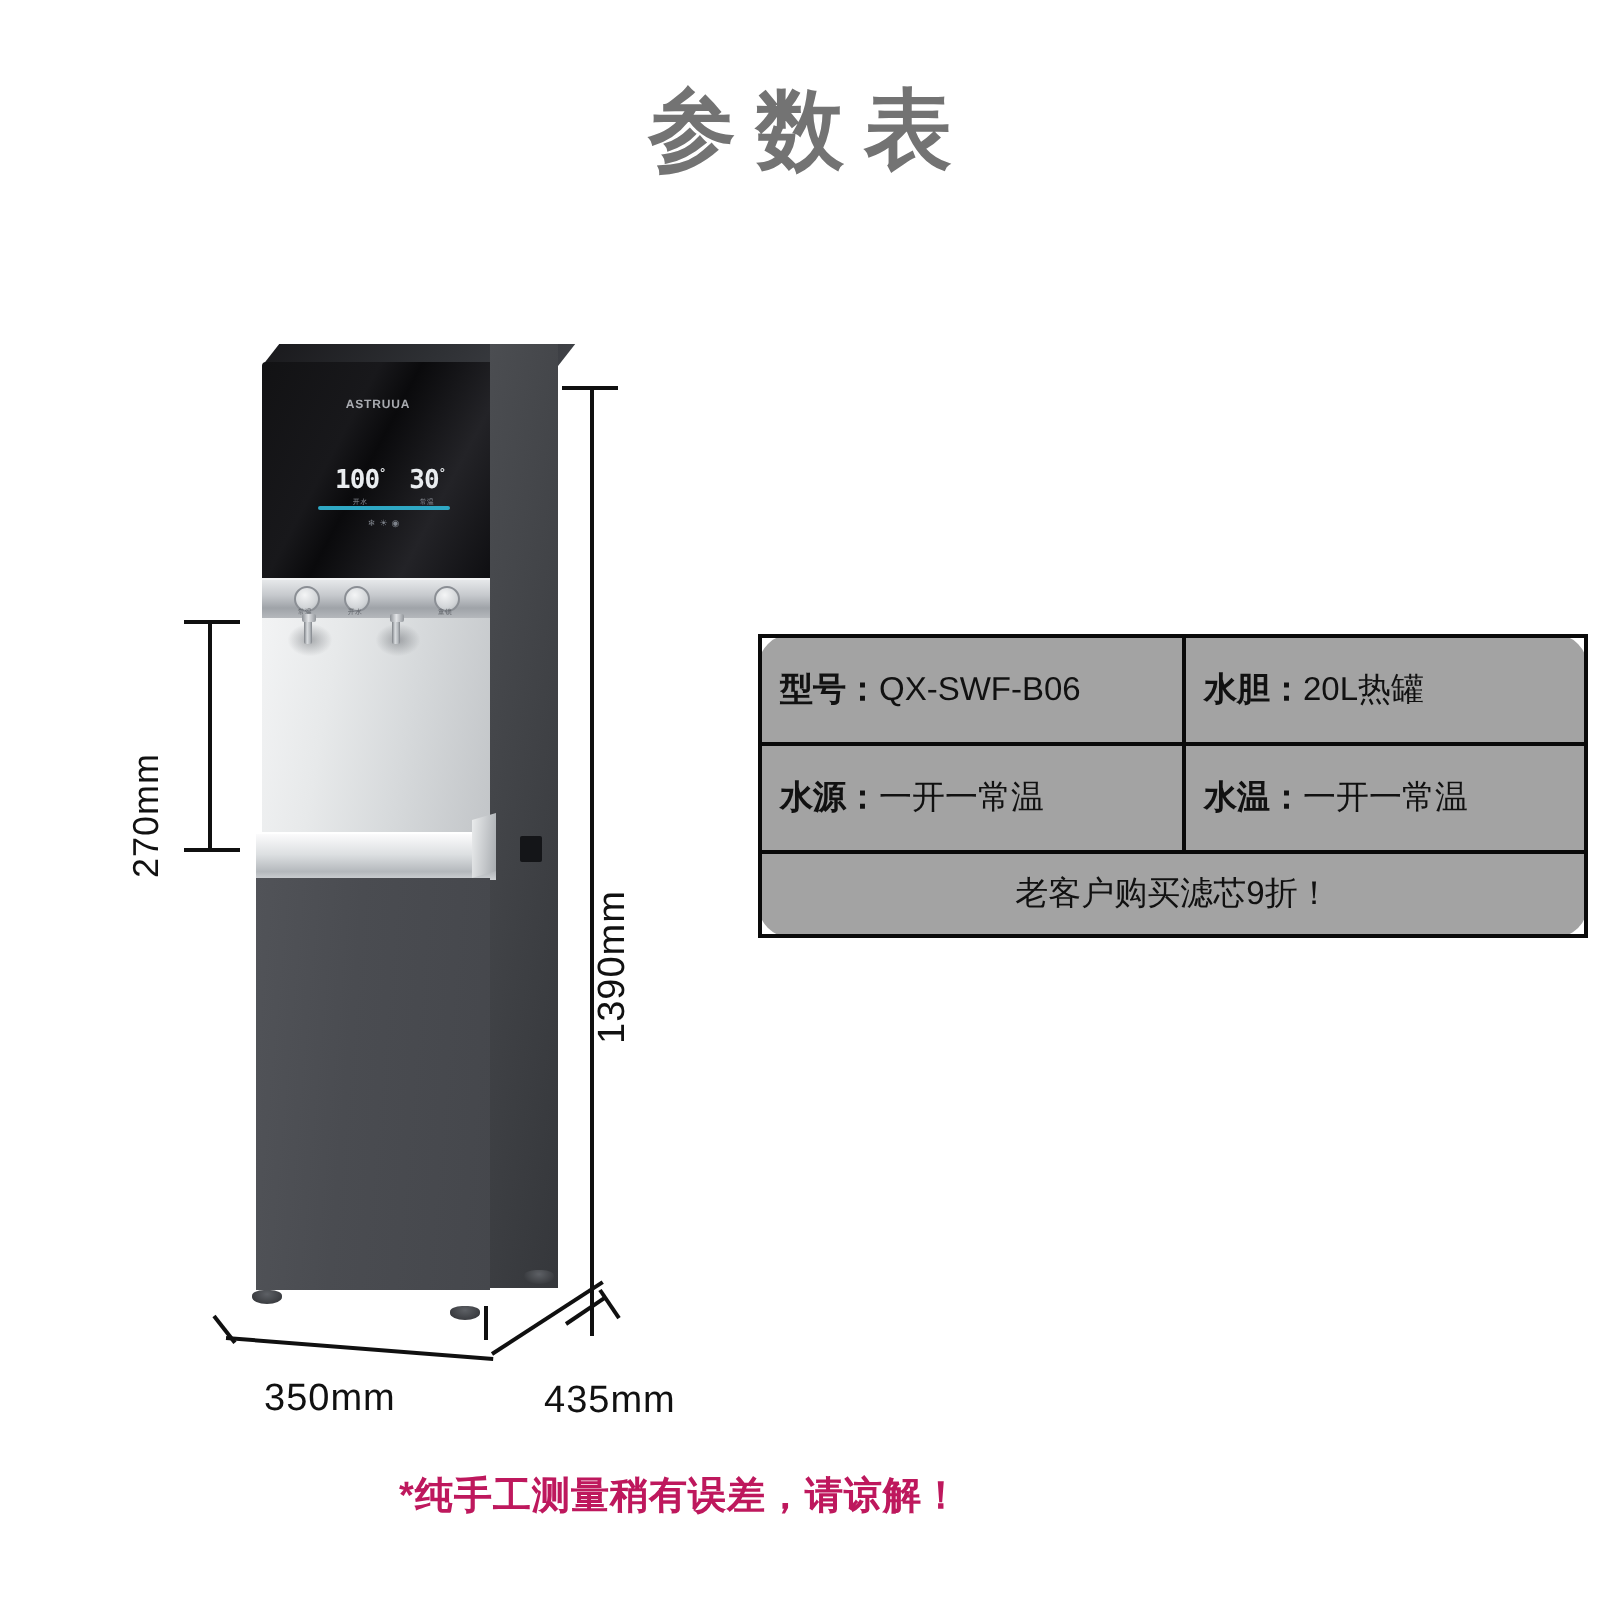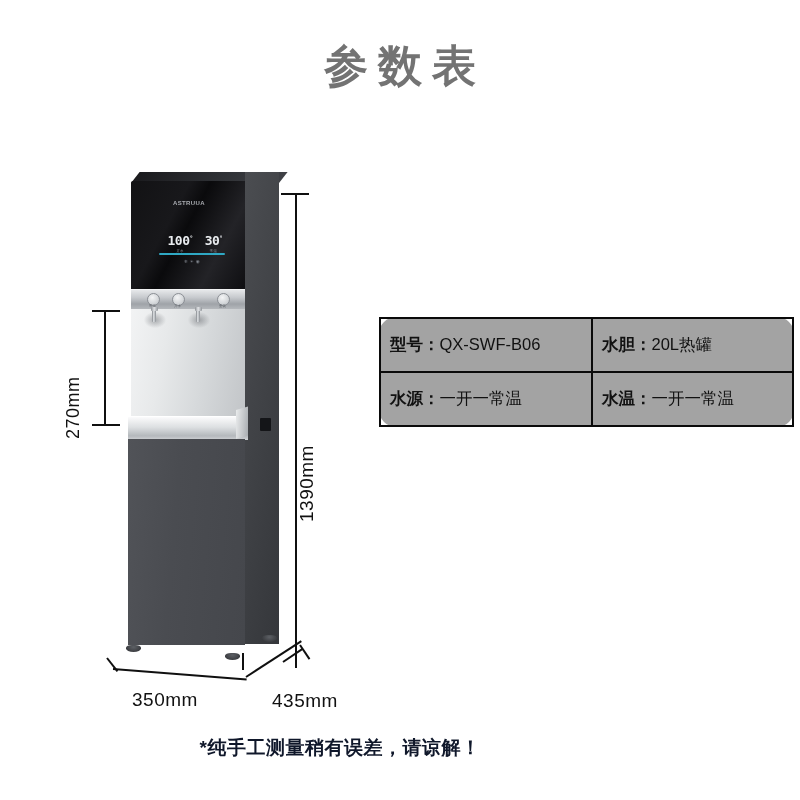--- a/index.html
+++ b/index.html
@@ -327,21 +327,21 @@
 
   
   #footer-note {
     position: absolute;
     left: 0;
     top: 735px;
     width: 680px;
     text-align: center;
     font-size: 19px;
     font-weight: 700;
-    color: #0f172a;
+    color: #be185d;
     letter-spacing: 0.5px;
   }
 </style>
 </head>
 <body>
 
 <div id="page-title">参数表</div>
 
 <div id="product-figure">
 
@@ -418,16 +418,19 @@
 <table id="spec-table">
   <tbody>
     <tr>
       <td class="col-left"><span class="k">型号：</span><span class="v">QX-SWF-B06</span></td>
       <td class="col-right"><span class="k">水胆：</span><span class="v">20L热罐</span></td>
     </tr>
     <tr>
       <td class="col-left"><span class="k">水源：</span><span class="v">一开一常温</span></td>
       <td class="col-right"><span class="k">水温：</span><span class="v">一开一常温</span></td>
     </tr>
+    <tr>
+      <td class="promo" colspan="2">老客户购买滤芯9折！</td>
+    </tr>
   </tbody>
 </table>
 
 <div id="footer-note">*纯手工测量稍有误差，请谅解！</div>
 
 </body></html>

